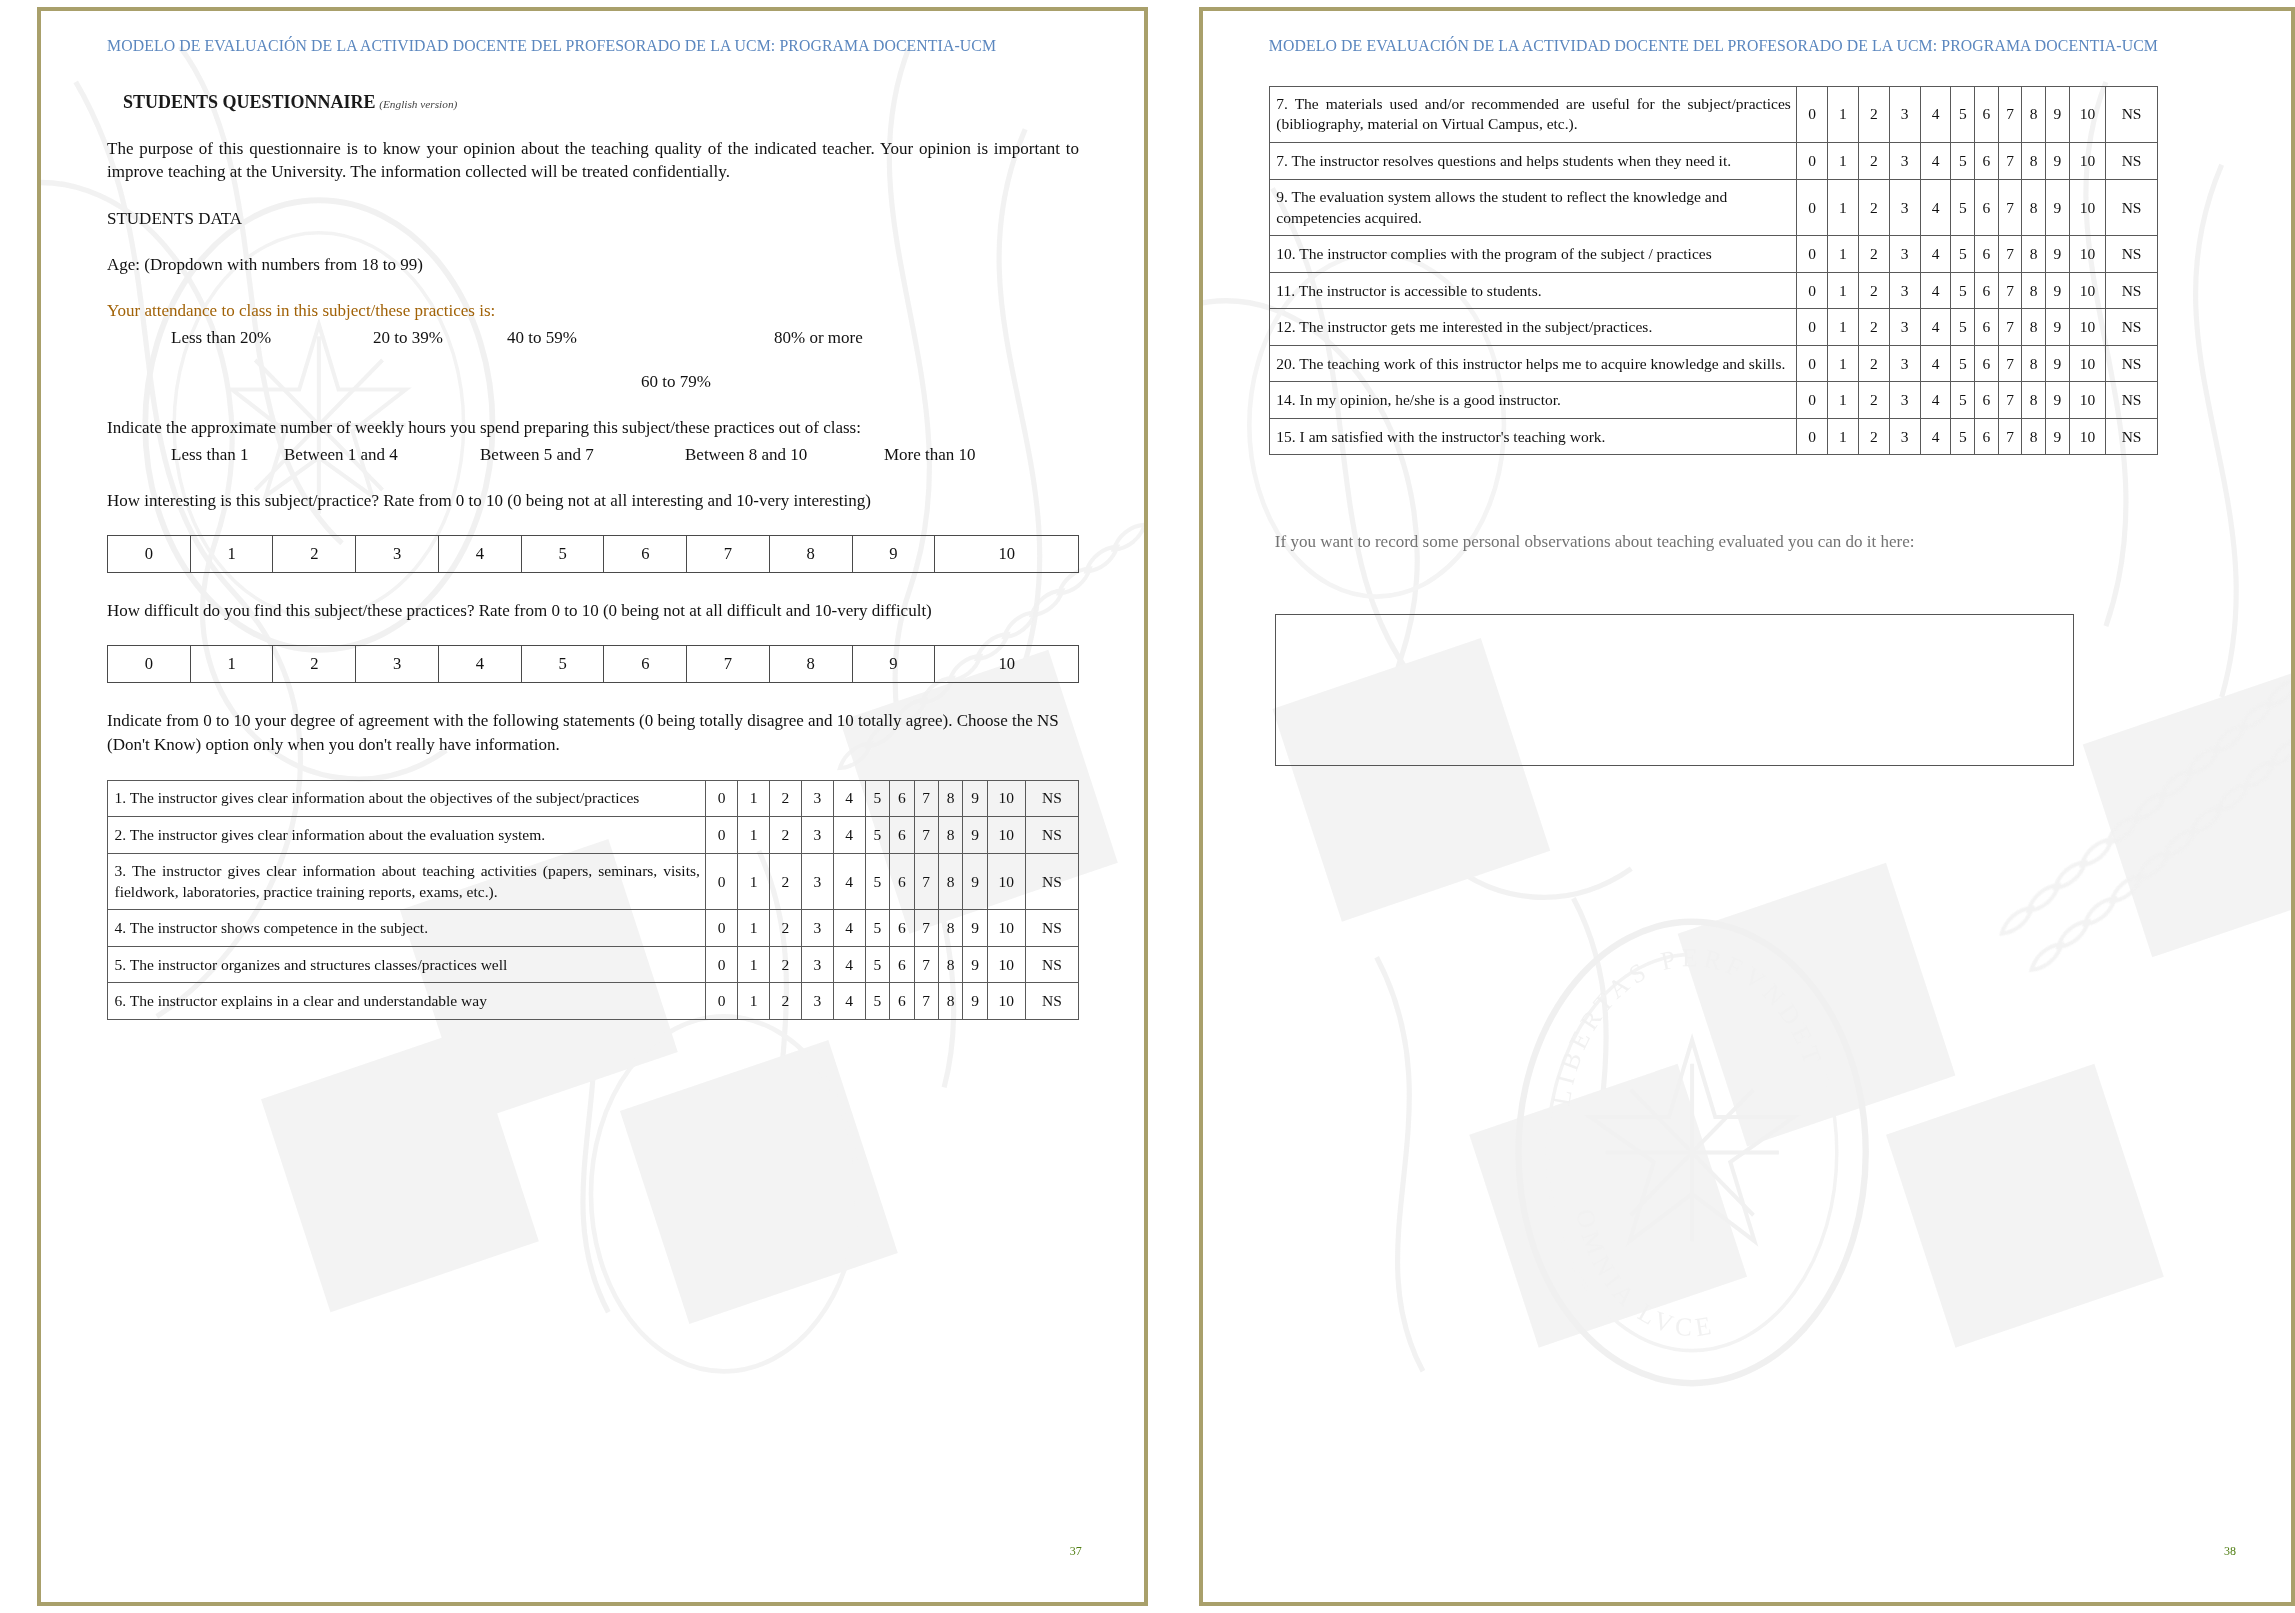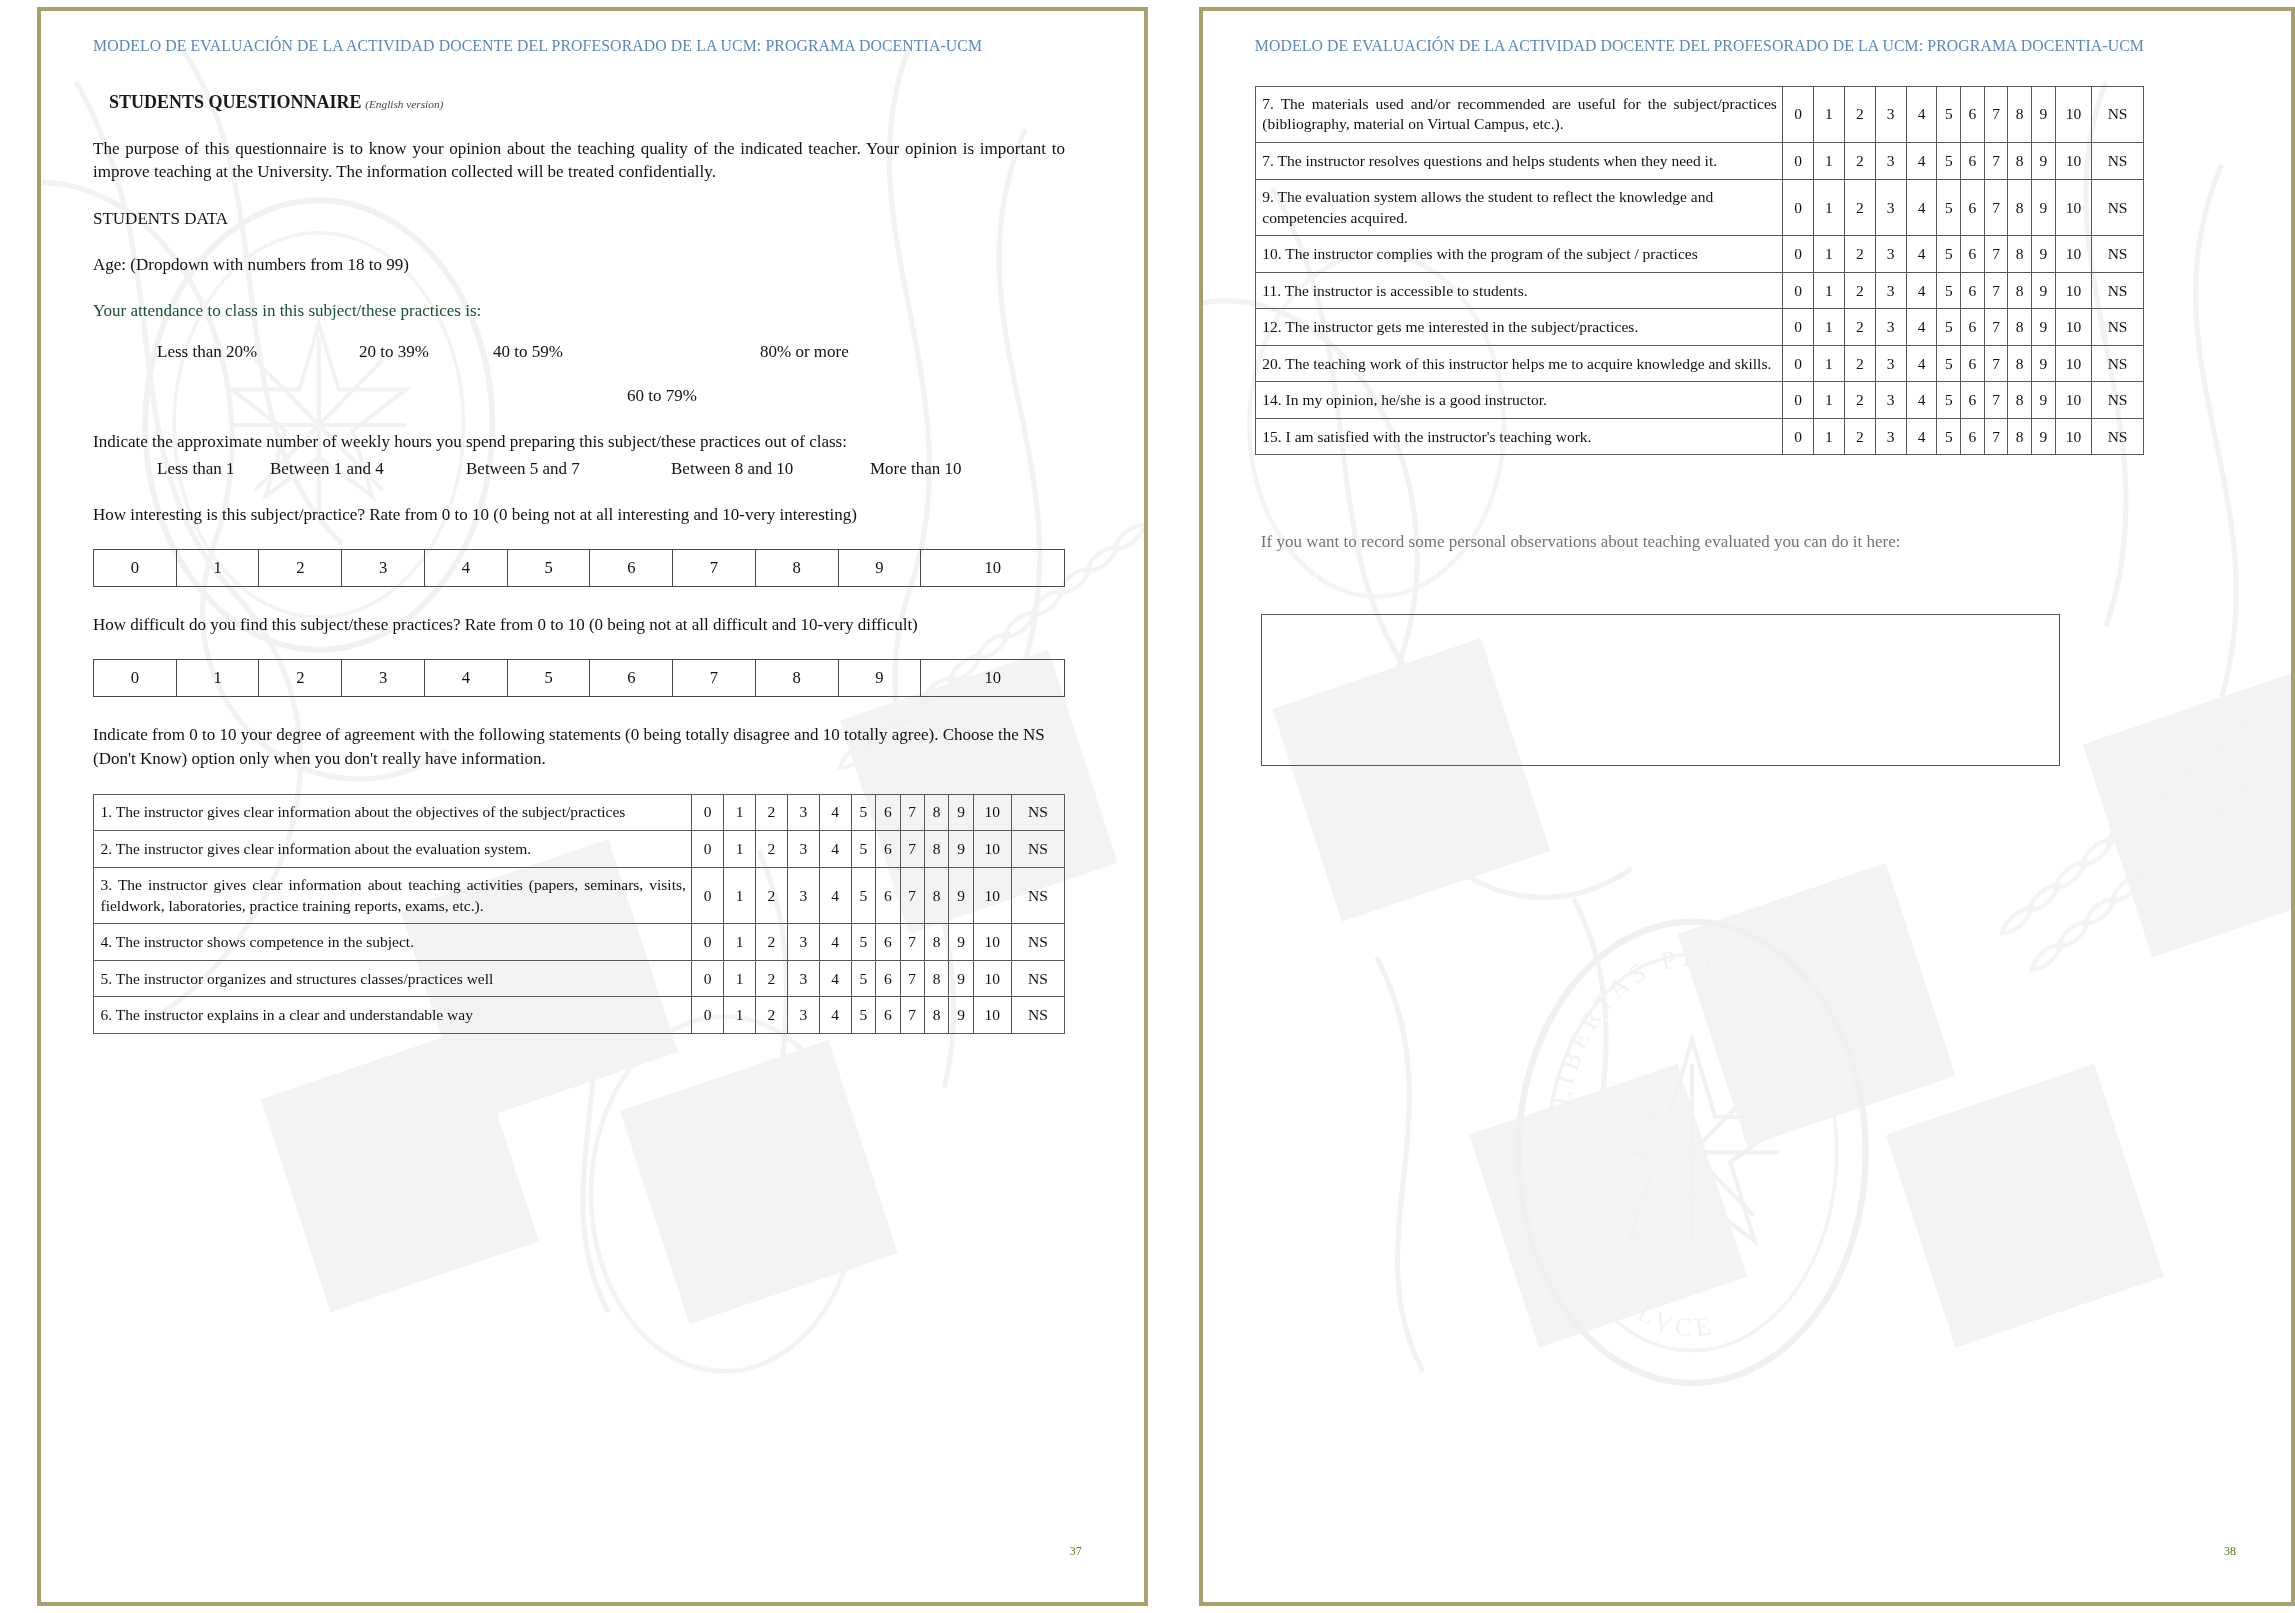--- a/index.html
+++ b/index.html
@@ -34,21 +34,21 @@
     pointer-events: none;
     z-index: 0;
     opacity: 1;
   }
   .wm svg { width: 100%; height: 100%; display: block; }
 
   .page-content {
     position: relative;
     z-index: 2;
     width: 100%; height: 100%;
-    padding: 24px 43px 0 52px;
+    padding: 24px 43px 0 66px;
   }
 
   
   .doc-header {
     color: #5b87bf;
     font-family: "Liberation Serif", serif;
     font-size: 15.8px;
     letter-spacing: 0.1px;
     line-height: 1.42;
     font-weight: 400;
@@ -79,22 +79,22 @@
     width: 972px;
     margin-bottom: 25px;
   }
   .section-label {
     font-size: 17px;
     color: #111;
     margin-bottom: 26px;
   }
   .plain-line {
     font-size: 17px;
-    color: #14532d;
-    margin-bottom: 21px;
+    color: #a16207;
+    margin-bottom: 7px;
   }
   .options-row {
     font-size: 17px;
     color: #111;
     margin: 0 0 24px 64px;
     display: flex;
   }
   .options-row .opt { white-space: nowrap; }
   .attendance .opt:nth-child(1){ width: 196px; }
   .attendance .opt:nth-child(2){ width: 134px; margin-left: 6px; }

